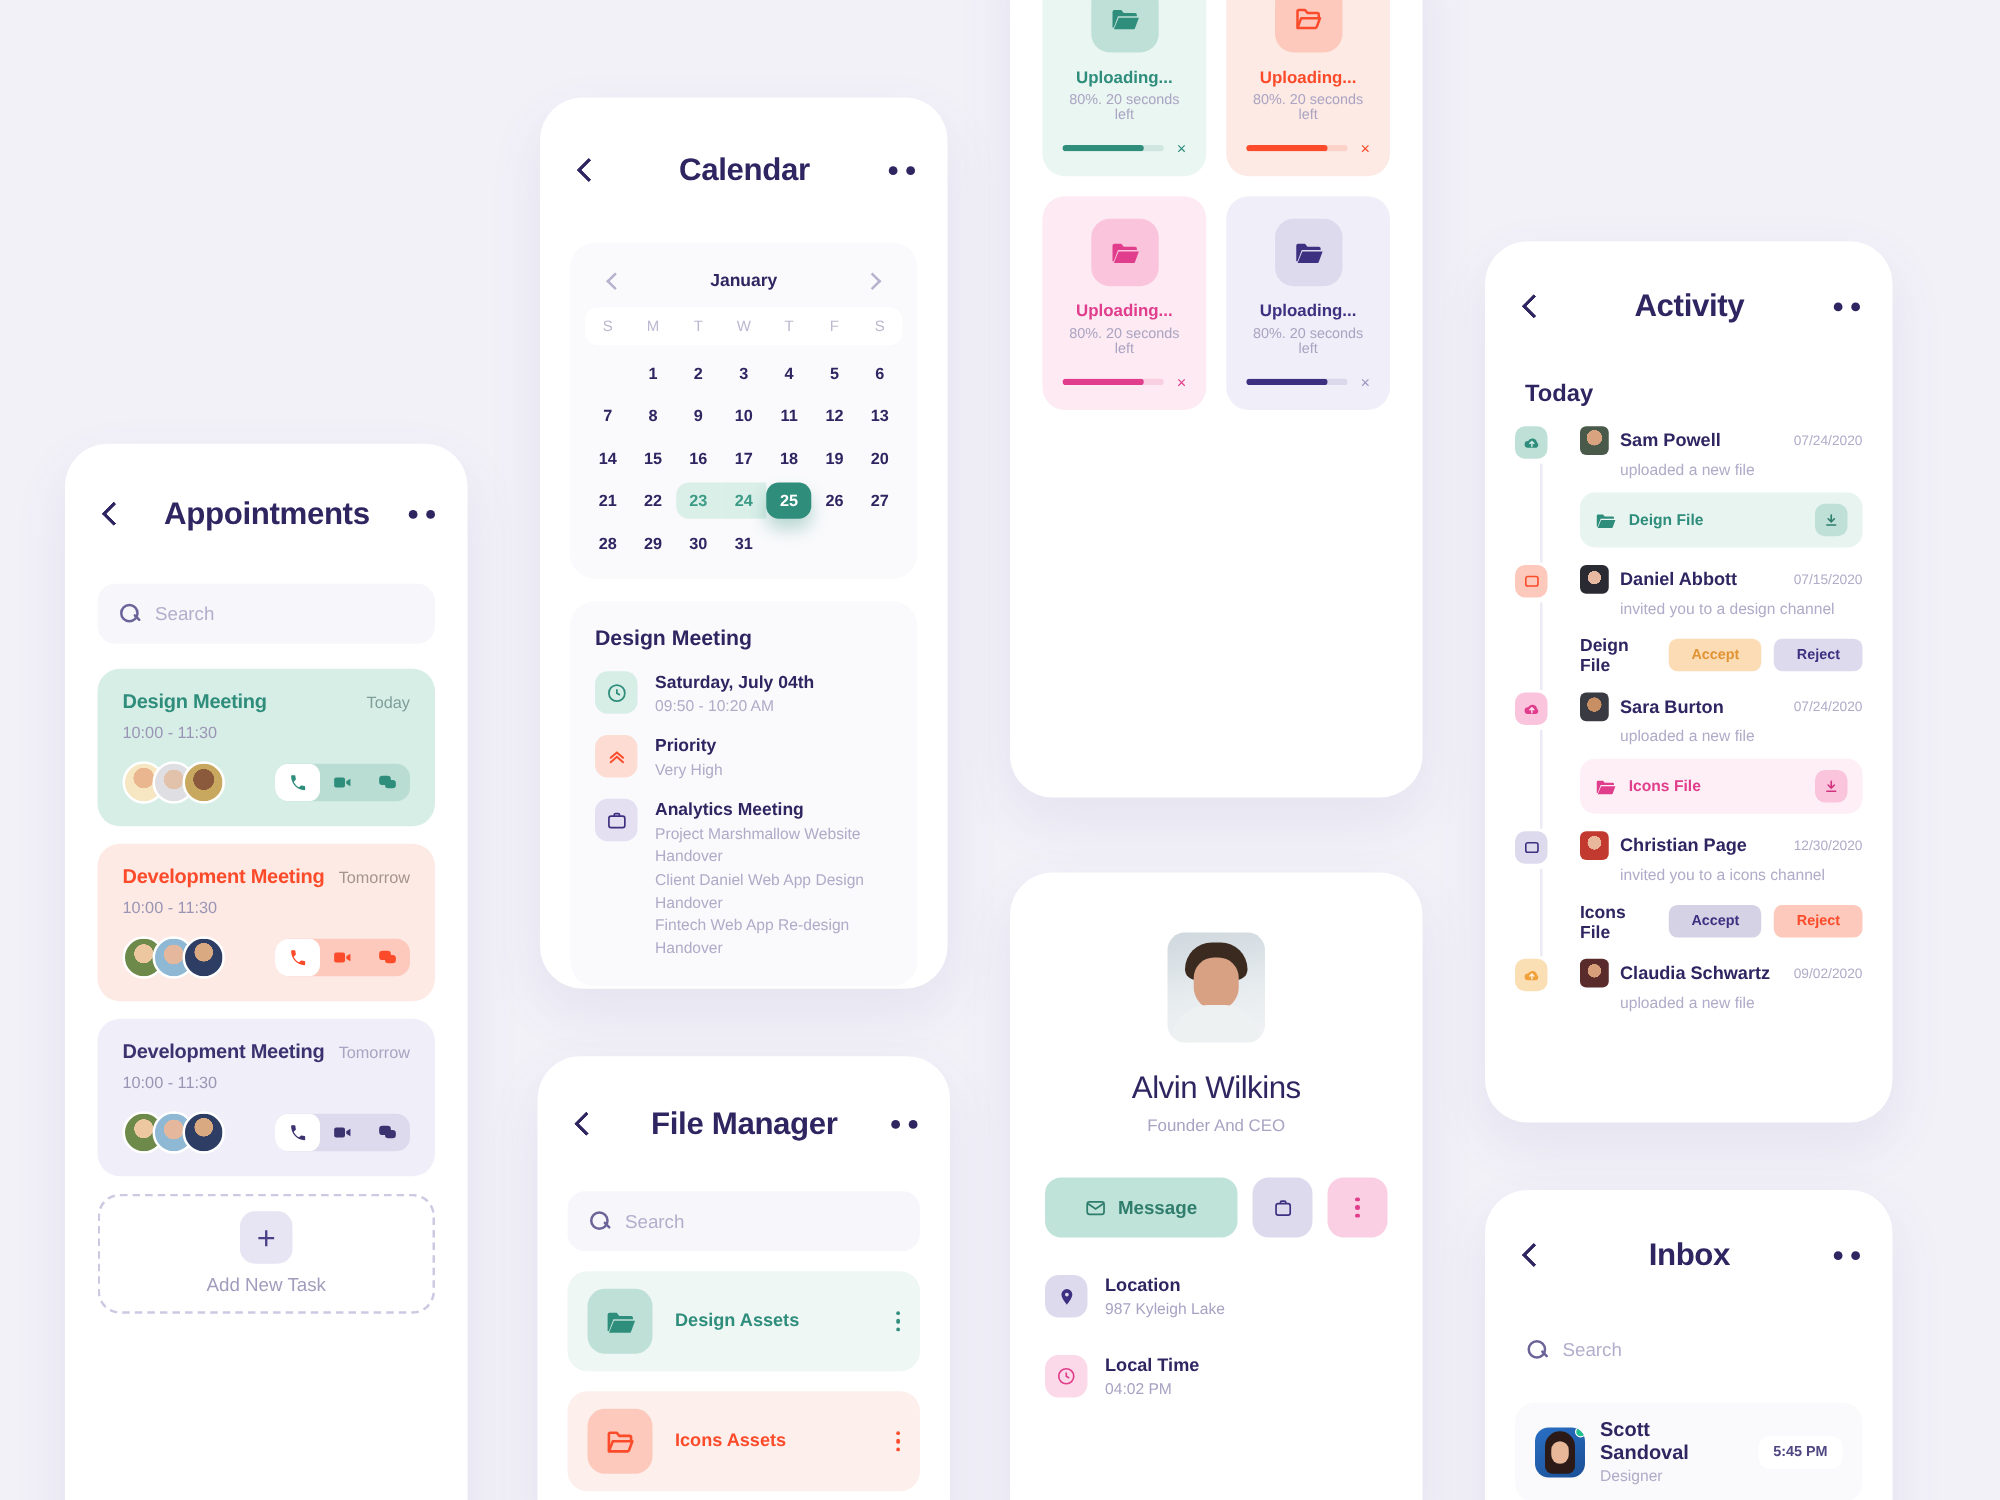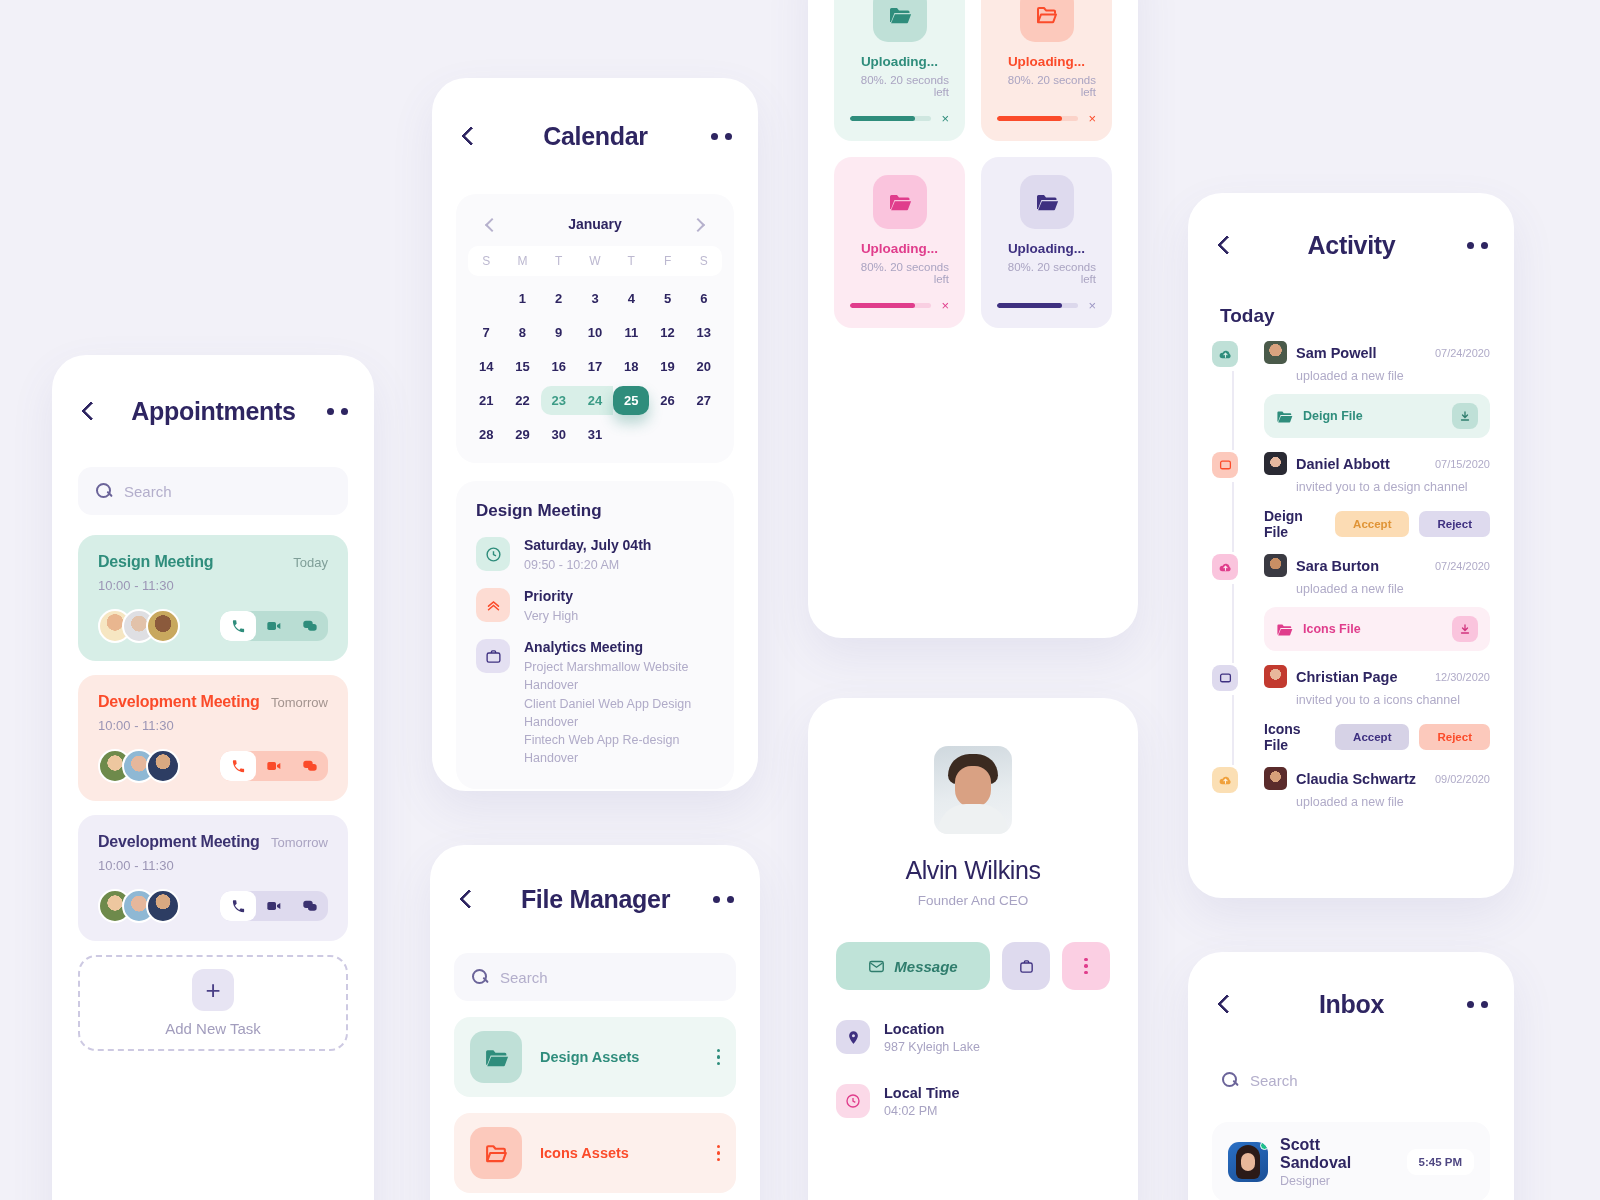--- a/index.html
+++ b/index.html
@@ -115,39 +115,39 @@
   #uploader { left: 808px; top: -52px; width: 330px; height: 690px; border-radius: 0 0 34px 34px; }
   .dropzone {
     margin: 72px 26px 0; height: 196px; border: 2px dashed #cbc6e0; border-radius: 14px;
     display:flex; flex-direction:column; align-items:center; justify-content:center; gap: 14px; cursor:pointer;
   }
   .drop-label { font-size: 15px; color:#a9a4c5; }
   .up-grid { display:grid; grid-template-columns: 1fr 1fr; gap: 16px; margin: 22px 26px 0; }
   .upcard { border-radius: 18px; padding: 18px 16px 16px; text-align:center; }
   .upicon { width:54px;height:54px;border-radius:15px;margin:0 auto 12px;display:flex;align-items:center;justify-content:center;}
   .upstatus { font-size: 13.5px; font-weight:bold; }
-  .upmeta { font-size: 11.5px; color:#aaa4c2; margin-top: 5px; text-align: right; }
+  .upmeta { font-size: 11.5px; color:#aaa4c2; margin-top: 5px; }
   .uprow { display:flex; align-items:center; gap: 10px; margin-top: 14px; }
   .track { flex:1; height:5px; border-radius:4px; overflow:hidden; }
   .fill { height:100%; border-radius:4px; }
   .xbtn { font-size:13px; cursor:pointer; line-height:1; }
 
   
   #profile { left: 808px; top: 698px; width: 330px; height: 540px; }
   .pic {
     width: 78px; height: 88px; border-radius: 14px; margin: 48px auto 0;
     background: linear-gradient(170deg,#cfd8de 0%,#e7ecef 55%,#f1f3f5 100%);
     position:relative; overflow:hidden;
   }
   .pic .hair { position:absolute; left:14px; top:8px; width:50px; height:30px; border-radius: 25px 25px 10px 10px; background:#3b2a20;}
   .pic .face { position:absolute; left:21px; top:20px; width:36px; height:42px; border-radius: 18px 18px 20px 20px; background:#d9a183;}
   .pic .shirt{ position:absolute; left:4px; bottom:0; width:70px; height:30px; border-radius: 28px 28px 0 0; background:#eef1f2;}
   .pname { text-align:center; font-size: 25px; font-weight:normal; color:#2e2561; margin-top: 22px; letter-spacing:-0.4px;}
   .prole { text-align:center; font-size: 13.5px; color:#a8a3c3; margin-top: 8px; }
-  .pbtns { display:flex; gap: 12px; margin: 34px 28px 0; font-style: italic; }
+  .pbtns { display:flex; gap: 12px; margin: 34px 28px 0; }
   .btn-msg {
     flex:1; height: 48px; border-radius: 13px; background:#bfe3d8;
     display:flex;align-items:center;justify-content:center;gap:9px;
     color:#2f7d6d; font-size:15px; font-weight:bold; cursor:pointer;
   }
   .btn-sq { width:48px;height:48px;border-radius:13px;display:flex;align-items:center;justify-content:center;cursor:pointer;}
   .prow { display:flex; gap:14px; align-items:center; margin: 30px 28px 0; }
   .pr-ic { width:34px;height:34px;border-radius:11px;flex:0 0 34px;display:flex;align-items:center;justify-content:center;}
   .pr-t { font-size:14.5px;font-weight:bold;color:#2e2561;}
   .pr-s { font-size:12.5px;color:#a8a3c3;margin-top:3px;}

